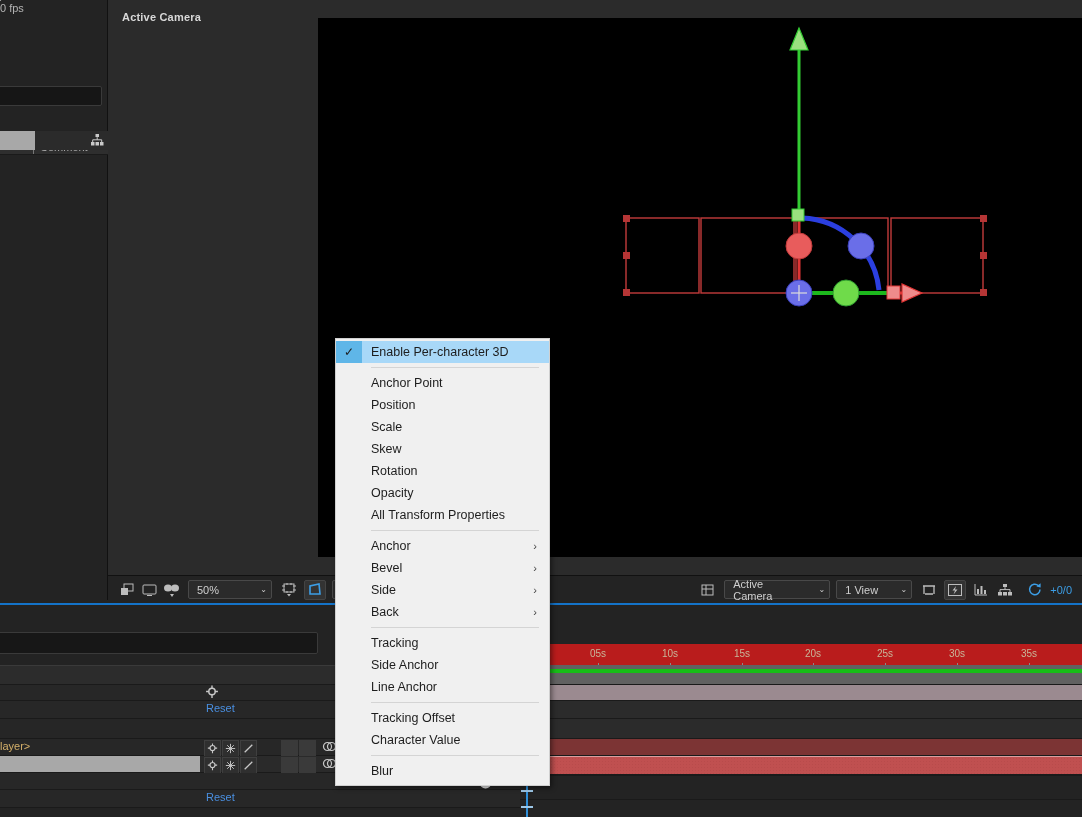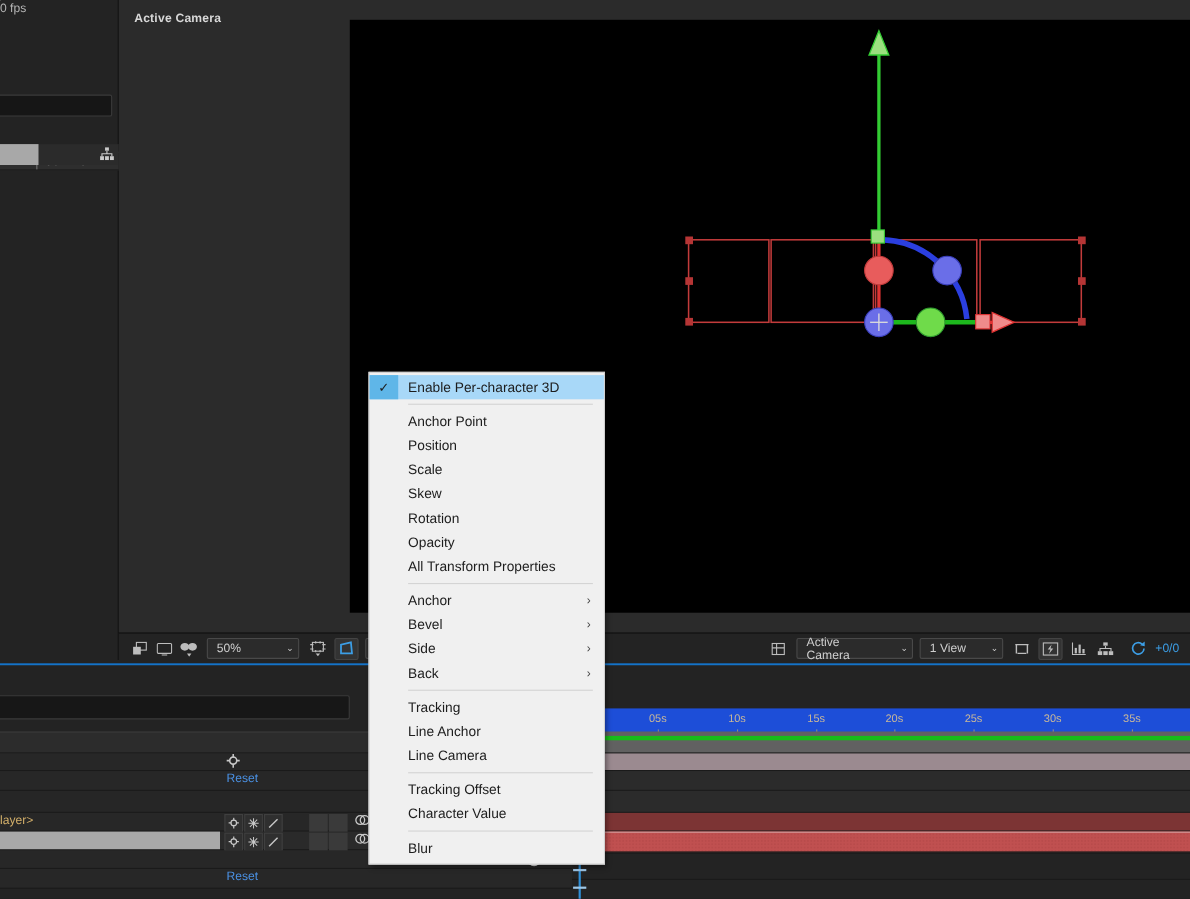--- a/index.html
+++ b/index.html
@@ -79,21 +79,21 @@
   }
 
   
   .timeline { position: absolute; left: 0; top: 605px; width: 1082px; height: 212px; background: #232323; }
   .tl-search {
     position: absolute; left: -2px; top: 27px; width: 320px; height: 22px;
     background: #171717; border: 1px solid #3a3a3a; border-radius: 2px;
   }
   .tl-ruler {
     position: absolute; left: 520px; top: 39px; width: 562px; height: 26px;
-    background: #1d4ed8; border-bottom: 1px solid #3a3a3a;
+    background: #b91c1c; border-bottom: 1px solid #3a3a3a;
   }
   .tick-lbl { position: absolute; top: 4px; font-size: 10px; color: #c8b79a; transform: translateX(-50%); }
   .tick-mark { position: absolute; top: 19px; width: 1px; height: 6px; background: #8b8b8b; }
   .tl-hdr {
     position: absolute; left: 0; top: 60px; width: 520px; height: 20px;
     background: #2c2c2c; border-top:1px solid #3a3a3a; border-bottom: 1px solid #1a1a1a;
   }
   .sw-strip { position: absolute; right: 2px; top: 0; height: 20px; display:flex; align-items:center; gap:3px; color:#c0c0c0; }
   .sw-strip .bar { width:1px;height:13px;background:#777;margin-right:3px; }
 
@@ -498,22 +498,22 @@
     <div class="mi"><span>Rotation</span></div>
     <div class="mi"><span>Opacity</span></div>
     <div class="mi"><span>All Transform Properties</span></div>
     <div class="msep"></div>
     <div class="mi"><span>Anchor</span><span class="arrow">›</span></div>
     <div class="mi"><span>Bevel</span><span class="arrow">›</span></div>
     <div class="mi"><span>Side</span><span class="arrow">›</span></div>
     <div class="mi"><span>Back</span><span class="arrow">›</span></div>
     <div class="msep"></div>
     <div class="mi"><span>Tracking</span></div>
+    <div class="mi"><span>Side Anchor</span></div>
     <div class="mi"><span>Line Anchor</span></div>
-    <div class="mi"><span>Line Camera</span></div>
     <div class="msep"></div>
     <div class="mi"><span>Tracking Offset</span></div>
     <div class="mi"><span>Character Value</span></div>
     <div class="msep"></div>
     <div class="mi"><span>Blur</span></div>
   </div>
 
 </div>
 
 </body></html>

